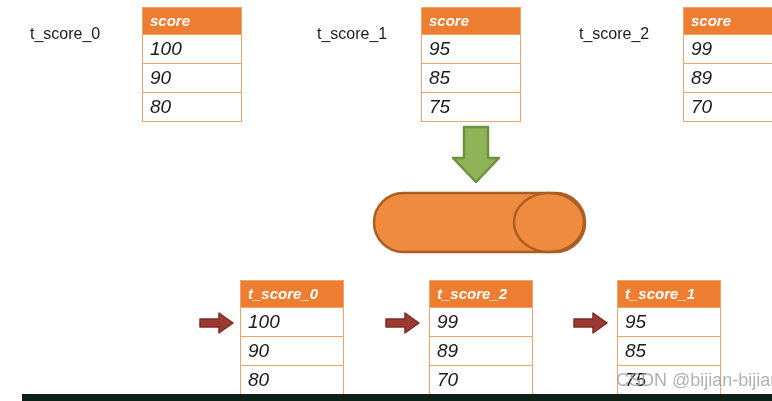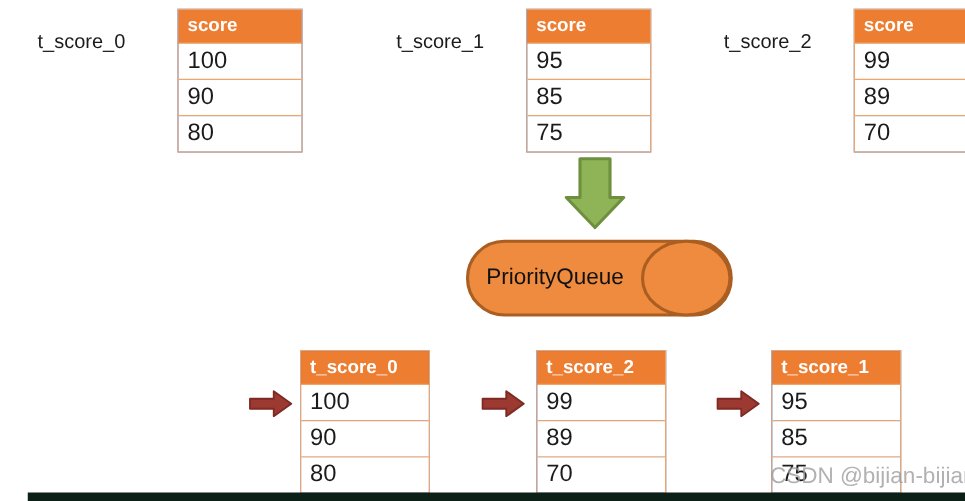--- a/index.html
+++ b/index.html
@@ -16,22 +16,23 @@
   }
   .tbl-label{
     position:absolute;
     font-size:16px;color:#1b1b1b;
     white-space:nowrap;
   }
   .tbl{
     position:absolute;
     width:100px;
     border:1.5px solid #F0A468;
-    background:#3b82f6;
+    background:#000000;
     box-sizing:border-box;
+    font-style:italic;
   }
   .tbl-bottom{width:104px;}
   .tbl-head{
     background:#ED7D31;
     color:#ffffff;
     font-weight:bold;
     font-size:15px;
     height:26px;
     line-height:26px;
     padding-left:7px;
@@ -103,21 +104,20 @@
   </div>
 
   <svg class="abs" style="left:429px;top:125px;" width="50" height="60" viewBox="0 0 50 60">
     <polygon points="13,2 37,2 37,33 48,33 25,57 2,33 13,33" fill="#8FB457" stroke="#6E8F3E" stroke-width="2.5" stroke-linejoin="round"></polygon>
   </svg>
 
   <svg class="abs" style="left:350px;top:191px;" width="216" height="64" viewBox="0 0 216 64">
     <rect x="2" y="2" width="211" height="59" rx="29.5" ry="29.5" fill="#EE8B3E" stroke="#AA5E21" stroke-width="2.5"></rect>
     <ellipse cx="177" cy="31.5" rx="35" ry="29.5" fill="#EE8B3E" stroke="#AA5E21" stroke-width="2.5"></ellipse>
   </svg>
-  <div class="queue-label">PriorityQueue</div>
 
   <svg class="abs" style="left:177px;top:312px;" width="36" height="22" viewBox="0 0 36 22">
     <polygon points="1,7 20,7 20,1 34,11 20,21 20,15 1,15" fill="#9C3A31" stroke="#7D2B24" stroke-width="1.5" stroke-linejoin="round"></polygon>
   </svg>
   <div class="tbl tbl-bottom" style="left:218px;top:280px;">
     <div class="tbl-head">t_score_0</div>
     <div class="tbl-row">100</div>
     <div class="tbl-row">90</div>
     <div class="tbl-row">80</div>
   </div>

